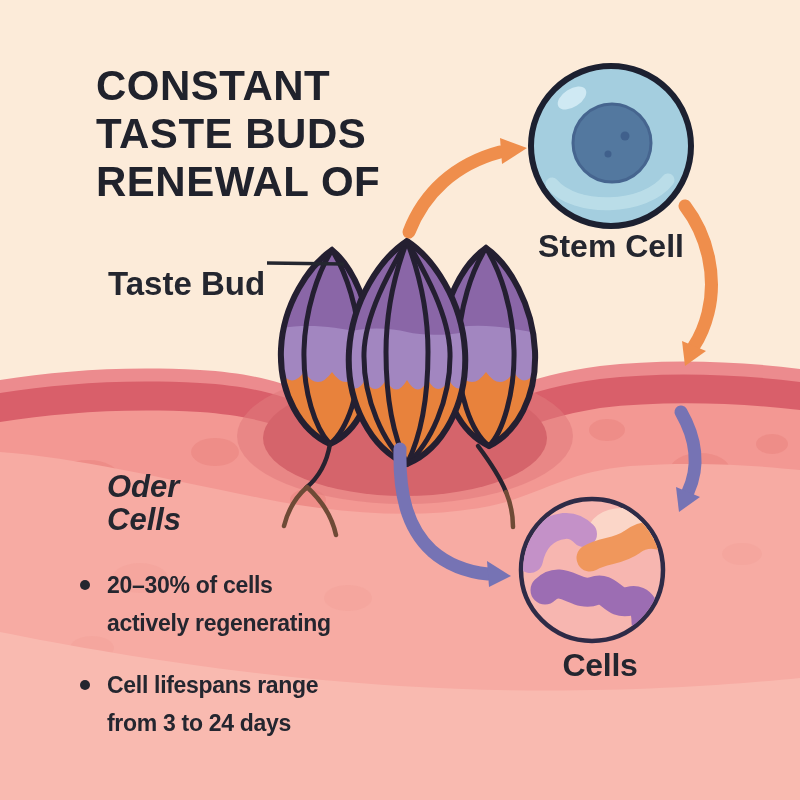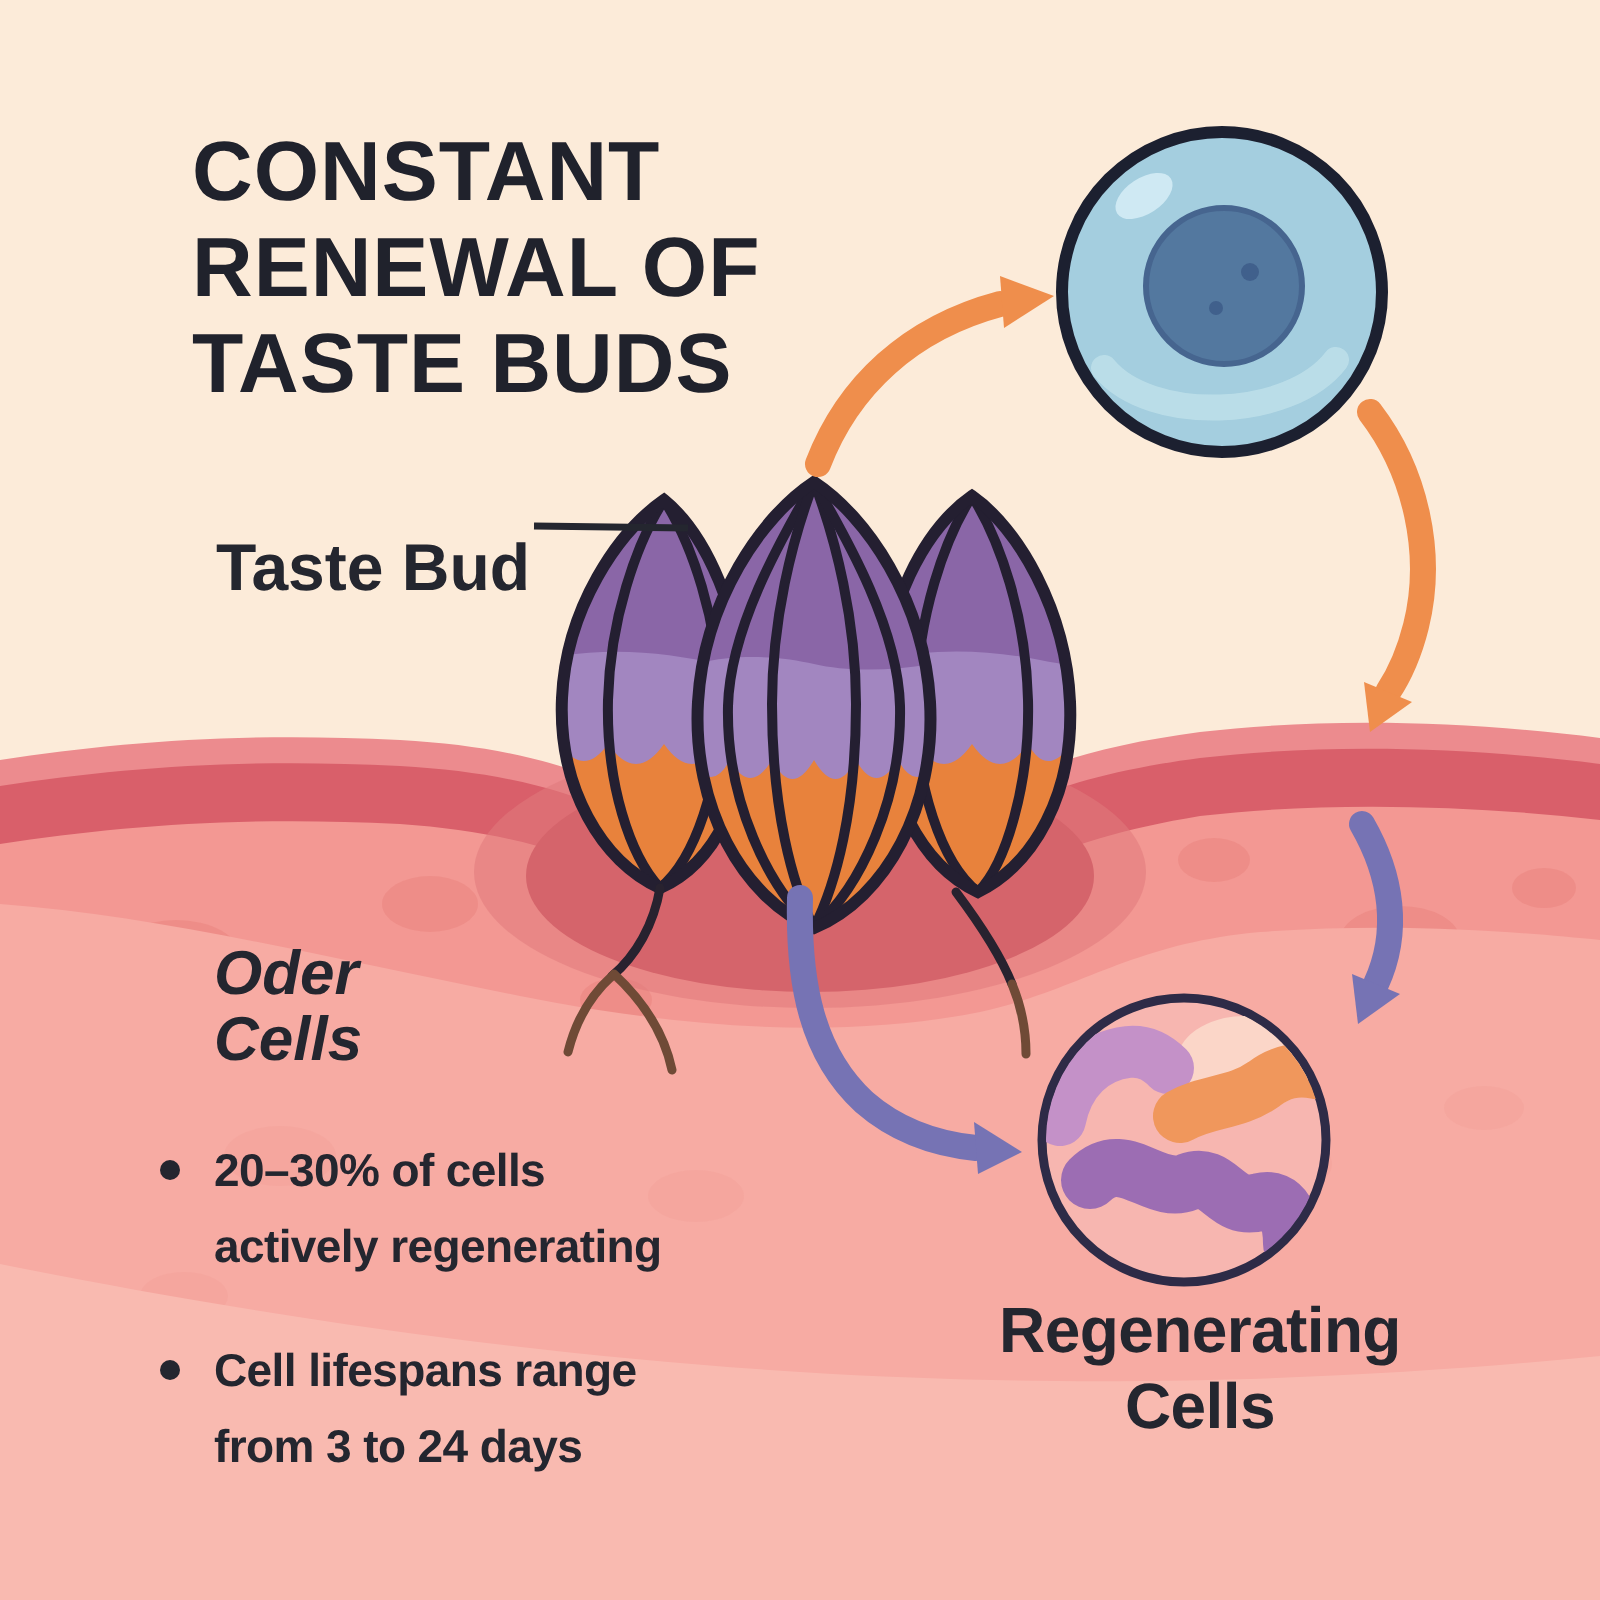--- a/index.html
+++ b/index.html
@@ -181,34 +181,34 @@
         <path d="M590,558 C604,550 618,552 632,542 C640,536 648,534 658,536" stroke="#f0975c" stroke-width="27" fill="none" stroke-linecap="round"></path>
         <path d="M545,590 C562,573 577,598 594,591 C610,585 612,606 630,601 C642,598 646,610 646,622" stroke="#9c6db3" stroke-width="29" fill="none" stroke-linecap="round"></path>
       </g>
     </g>
 
     <line x1="267" y1="263" x2="344" y2="264" stroke="#24262f" stroke-width="3.5"></line>
   </svg>
 
   <div class="txt title">
     <div>CONSTANT</div>
+    <div>TASTE BUDS</div>
     <div>RENEWAL OF</div>
-    <div>TASTE BUDS</div>
   </div>
 
   <div class="txt label taste-bud-label">Taste Bud</div>
 
+  <div class="txt label stem-cell-label">Stem Cell</div>
 
   <div class="txt label older-cells-label">
     <div>Oder</div>
     <div>Cells</div>
   </div>
 
   <div class="txt label regen-label">
-    <div>Regenerating</div>
     <div>Cells</div>
   </div>
 
   <div class="txt bullets">
     <div class="bullet">
       <span class="bullet-dot"></span>
       <span class="bullet-text">
         <div>20–30% of cells</div>
         <div>actively regenerating</div>
       </span>

